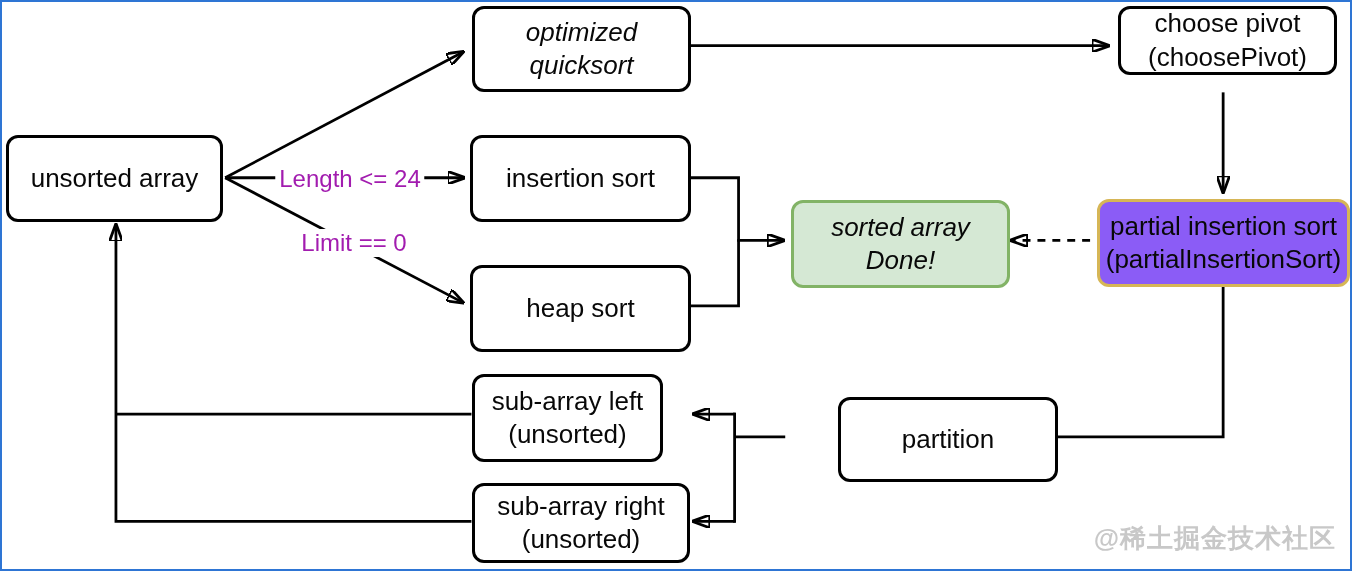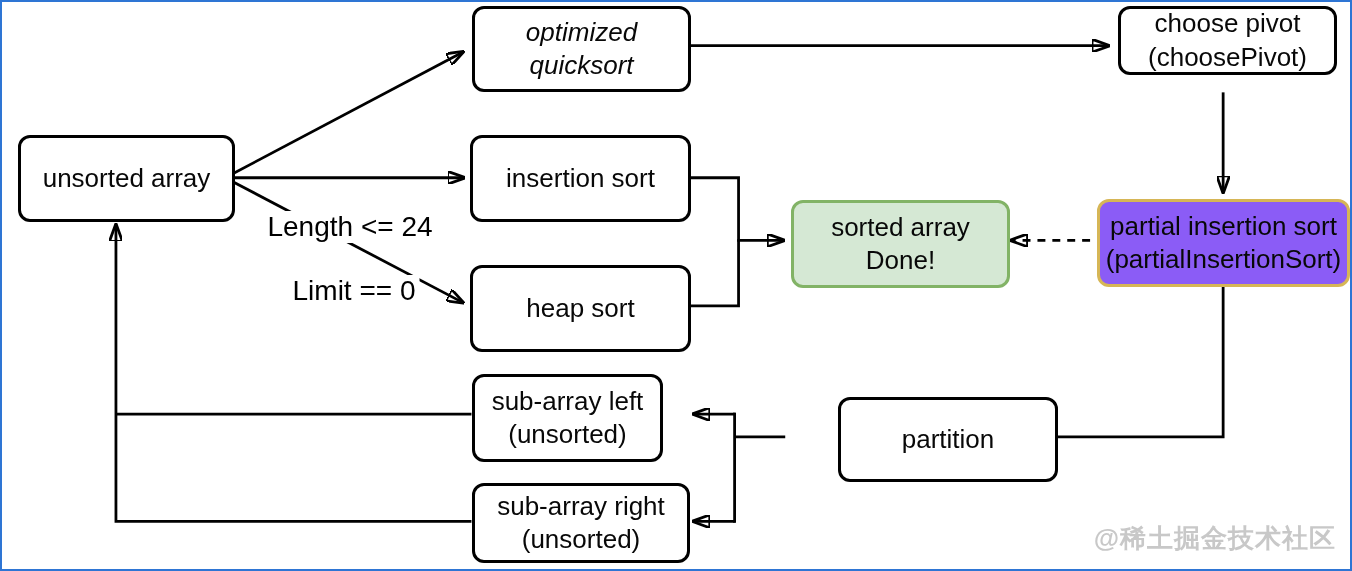--- a/index.html
+++ b/index.html
@@ -24,31 +24,30 @@
     box-sizing: border-box;
     background: #ffffff;
     border: 3px solid #000000;
     border-radius: 12px;
     display: flex; align-items: center; justify-content: center;
     text-align: center;
     white-space: pre-line;
     font-size: 26px; line-height: 1.27; color: #080808;
     z-index: 2;
   }
-  .node.done   { background: #d5e8d4; border-color: #82b366; }
+  .node.done   { background: #d5e8d4; border-color: #82b366; font-style: italic; }
   .node.accent { background: #8b5cf6; border-color: #d6b656; }
   .edge-label {
     position: absolute;
     transform: translate(-50%, -50%);
     background: #ffffff;
     padding: 0 4px;
-    font-size: 28px; color: #000000;
+    font-size: 24px; color: #a21caf;
     white-space: nowrap;
     z-index: 2;
-    margin-top: 48px;
   }
   .watermark {
     position: absolute;
     right: 14px; bottom: 13px;
     font-size: 26px;
     color: #c8c8c8;
     letter-spacing: 1px;
     z-index: 3;
     font-weight: bold;
   }
@@ -72,21 +71,21 @@
   <path class="dashed" d="M1093,240 L1013,240" marker-end="url(#arrow)"></path>
   <path d="M1227,286 L1227,438 L1013,438" marker-end="url(#arrow)"></path>
   <path d="M786,438 L735,438"></path>
   <path d="M735,413.5 L735,524.5"></path>
   <path d="M735,415 L693,415" marker-end="url(#arrow)"></path>
   <path d="M735,523 L693,523" marker-end="url(#arrow)"></path>
   <path d="M470,415 L112,415"></path>
   <path d="M470,523 L112,523 L112,224" marker-end="url(#arrow)"></path>
 </svg>
 
-<div class="node" style="left:4px; top:133px; width:217px; height:87px;margin-left:12px;">unsorted array</div>
+<div class="node" style="left:4px; top:133px; width:217px; height:87px;">unsorted array</div>
 
 <div class="node" style="left:470px; top:4px; width:219px; height:86px;font-style:italic;">optimized
 quicksort</div>
 
 <div class="node" style="left:468px; top:133px; width:221px; height:87px;">insertion sort</div>
 
 <div class="node" style="left:468px; top:263px; width:221px; height:87px;">heap sort</div>
 
 <div class="node done" style="left:789px; top:198px; width:219px; height:88px;">sorted array
 Done!</div>

